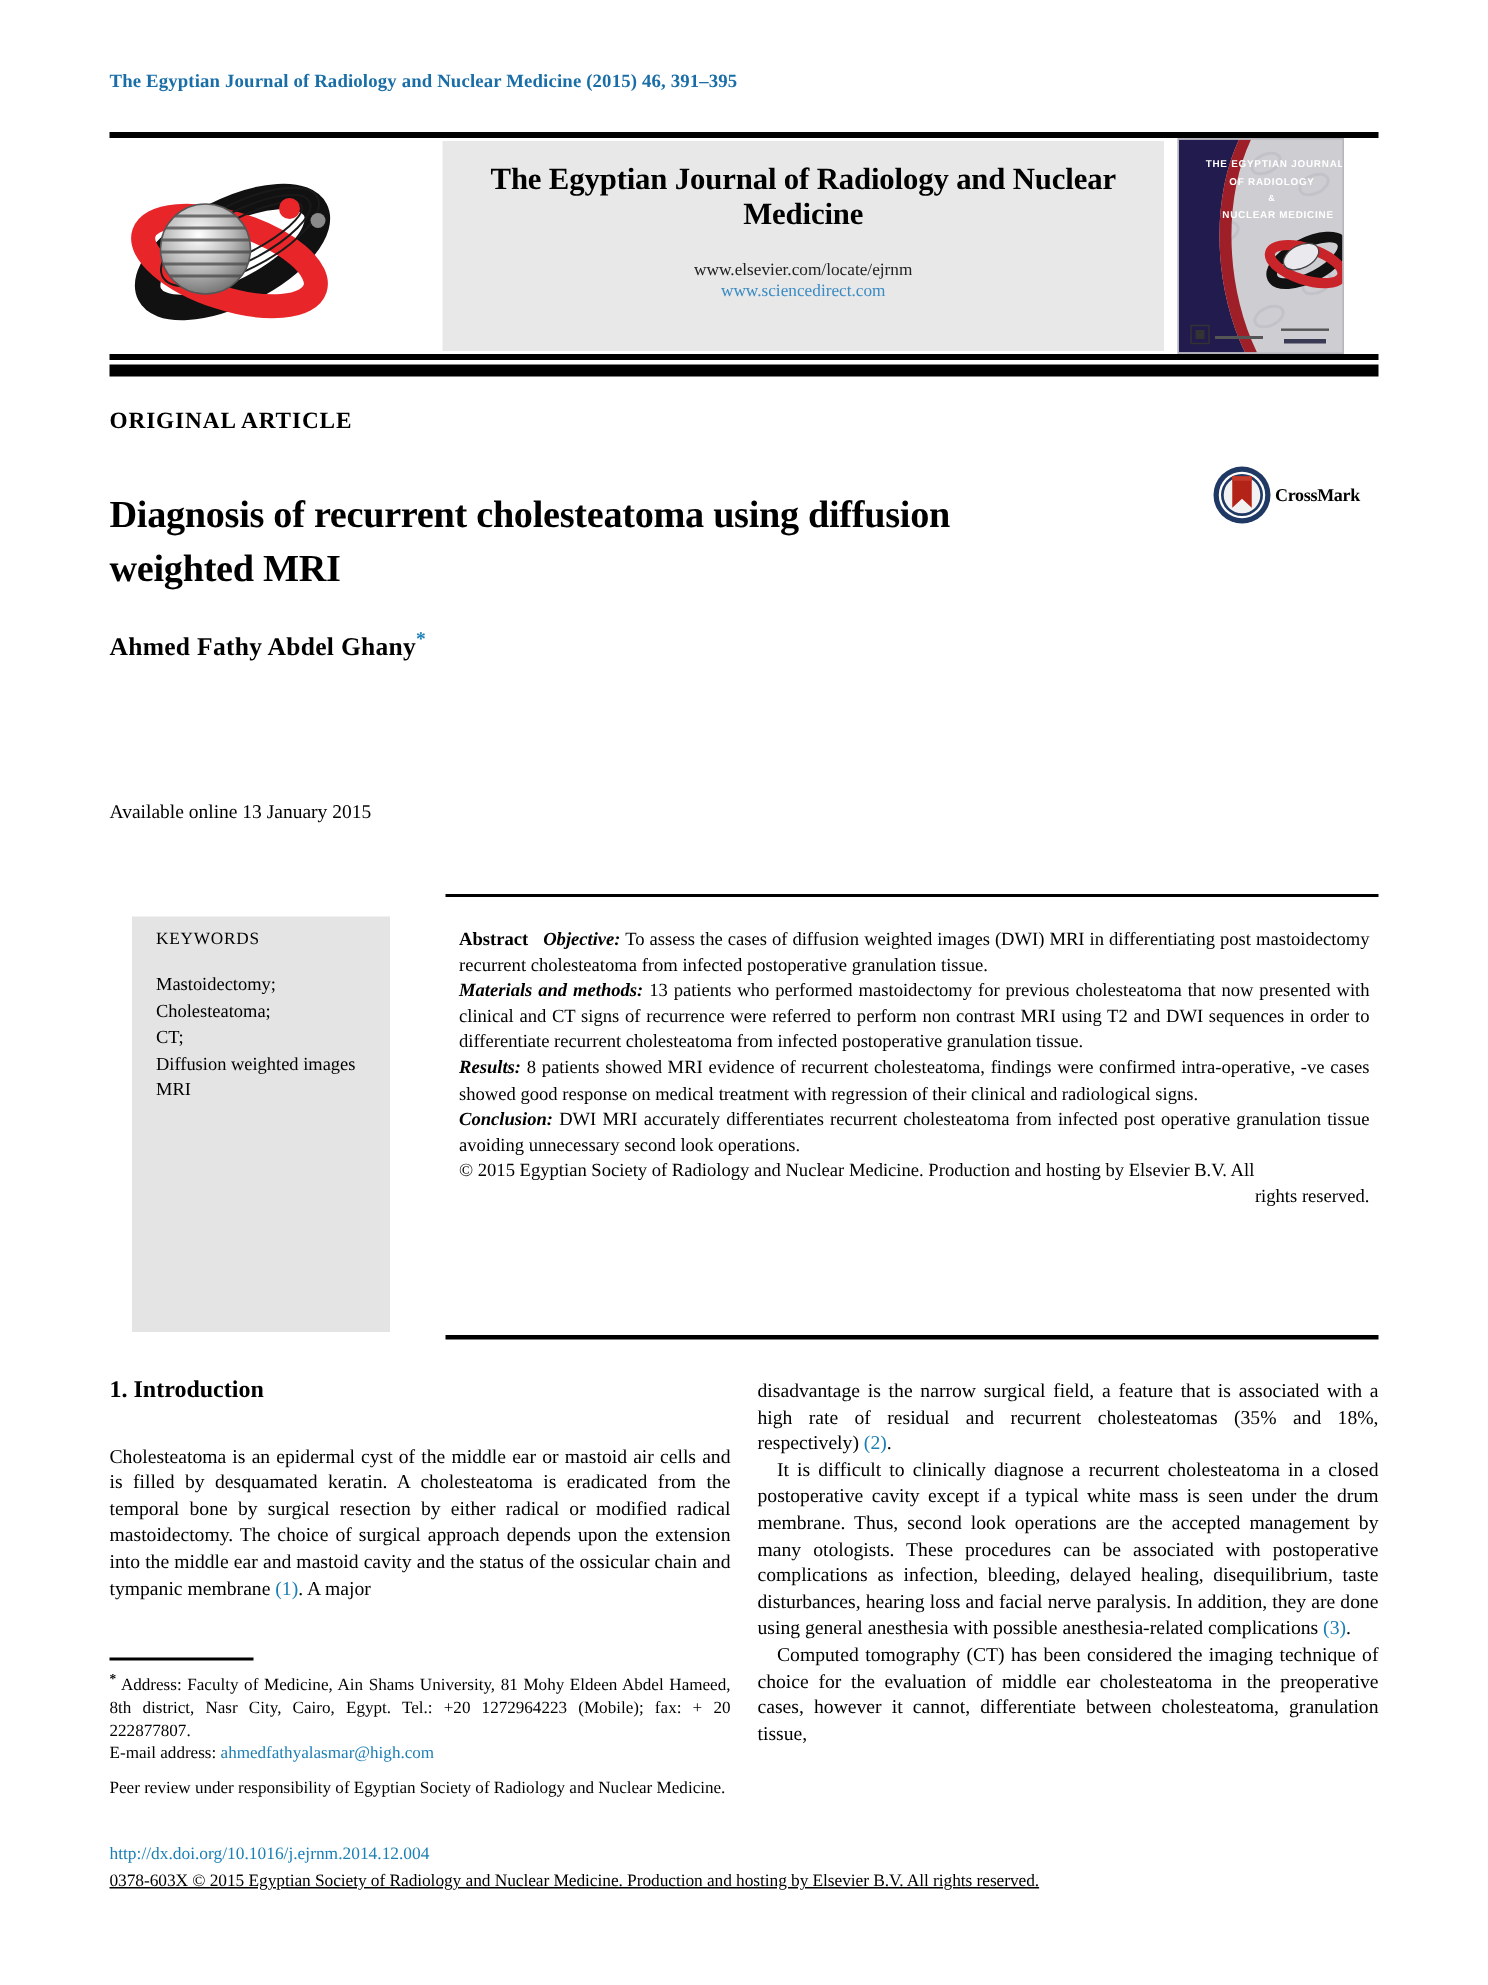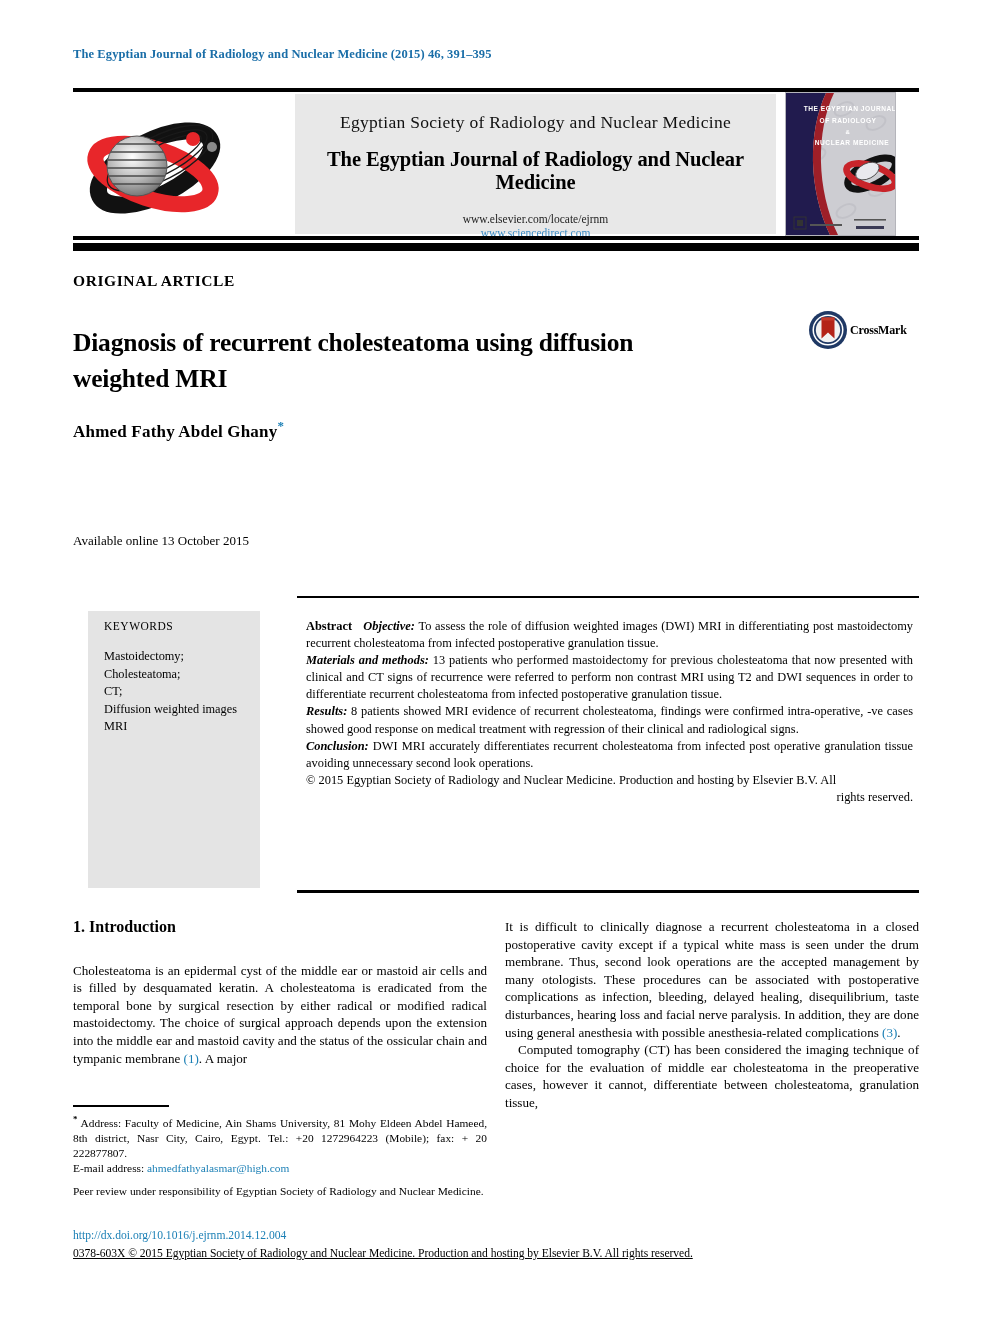--- a/index.html
+++ b/index.html
@@ -351,21 +351,20 @@
           <line x1="30" y1="84" x2="94" y2="84"></line>
         </g>
         <circle cx="62" cy="66" r="30" fill="none" stroke="#555" stroke-width="1"></circle>
 
         <circle cx="118" cy="39" r="7" fill="#e8262a"></circle>
         <circle cx="137" cy="47" r="5" fill="#8a8a8a"></circle>
       </svg>
     </div>
 
     <div class="mast-center">
-      <div class="mast-society">Egyptian Society of Radiology and Nuclear Medicine</div>
       <div class="mast-journal">The Egyptian Journal of Radiology and Nuclear Medicine</div>
       <div class="mast-url1">www.elsevier.com/locate/ejrnm</div>
       <div class="mast-url2">www.sciencedirect.com</div>
     </div>
 
     <div class="cover">
       <svg width="109" height="142" viewBox="0 0 109 142" xmlns="http://www.w3.org/2000/svg">
         <rect x="0" y="0" width="109" height="142" fill="#cdcdd2"></rect>
         <g opacity="0.35" fill="none" stroke="#b0b0b8" stroke-width="2">
           <ellipse cx="24" cy="22" rx="10" ry="6" transform="rotate(-25 24 22)"></ellipse>
@@ -420,40 +419,40 @@
       <path d="M13.5,7.5 h13 v21 l-6.5,-6 l-6.5,6 z" fill="#b42318"></path>
       <path d="M13.5,7.5 h13 v3 h-13 z" fill="#c43b2a"></path>
     </svg>
     <span class="cm-label">CrossMark</span>
   </div>
 
   <div class="author">
     <span>Ahmed Fathy Abdel Ghany</span><span class="star">*</span>
   </div>
   <div class="dates">
-    <div>Available online 13 October 2015</div>
+    <div>Available online 13 January 2015</div>
   </div>
 
   <div class="abs-rule-top"></div>
 
   <div class="kwbox"></div>
   <div class="kw-head">KEYWORDS</div>
   <div class="kw-list">
     <div>Mastoidectomy;</div>
     <div>Cholesteatoma;</div>
     <div>CT;</div>
     <div>Diffusion weighted images</div>
     <div>MRI</div>
   </div>
 
   <div class="abstract">
     <p>
       <span class="lead">Abstract</span>&nbsp;&nbsp;
       <span class="it">Objective:</span>
-      <span>To assess the role of diffusion weighted images (DWI) MRI in differentiating post mastoidectomy recurrent cholesteatoma from infected postoperative granulation tissue.</span>
+      <span>To assess the cases of diffusion weighted images (DWI) MRI in differentiating post mastoidectomy recurrent cholesteatoma from infected postoperative granulation tissue.</span>
     </p>
     <p>
       <span class="it">Materials and methods:</span>
       <span>13 patients who performed mastoidectomy for previous cholesteatoma that now presented with clinical and CT signs of recurrence were referred to perform non contrast MRI using T2 and DWI sequences in order to differentiate recurrent cholesteatoma from infected postoperative granulation tissue.</span>
     </p>
     <p>
       <span class="it">Results:</span>
       <span>8 patients showed MRI evidence of recurrent cholesteatoma, findings were confirmed intra-operative, -ve cases showed good response on medical treatment with regression of their clinical and radiological signs.</span>
     </p>
     <p>
@@ -465,20 +464,21 @@
   </div>
 
   <div class="abs-rule-bottom"></div>
 
   <div class="col col-left">
     <h2>1. Introduction</h2>
     <p><span>Cholesteatoma is an epidermal cyst of the middle ear or mastoid air cells and is filled by desquamated keratin. A cholesteatoma is eradicated from the temporal bone by surgical resection by either radical or modified radical mastoidectomy. The choice of surgical approach depends upon the extension into the middle ear and mastoid cavity and the status of the ossicular chain and tympanic membrane </span><span class="cite">(1)</span><span>. A major</span></p>
   </div>
 
   <div class="col col-right">
+    <p><span>disadvantage is the narrow surgical field, a feature that is associated with a high rate of residual and recurrent cholesteatomas (35% and 18%, respectively) </span><span class="cite">(2)</span><span>.</span></p>
     <p><span>It is difficult to clinically diagnose a recurrent cholesteatoma in a closed postoperative cavity except if a typical white mass is seen under the drum membrane. Thus, second look operations are the accepted management by many otologists. These procedures can be associated with postoperative complications as infection, bleeding, delayed healing, disequilibrium, taste disturbances, hearing loss and facial nerve paralysis. In addition, they are done using general anesthesia with possible anesthesia-related complications </span><span class="cite">(3)</span><span>.</span></p>
     <p>Computed tomography (CT) has been considered the imaging technique of choice for the evaluation of middle ear cholesteatoma in the preoperative cases, however it cannot, differentiate between cholesteatoma, granulation tissue,</p>
   </div>
 
   <div class="fn-rule"></div>
   <div class="footnote">
     <p><span class="fstar">*</span><span> Address: Faculty of Medicine, Ain Shams University, 81 Mohy Eldeen Abdel Hameed, 8th district, Nasr City, Cairo, Egypt. Tel.: +20 1272964223 (Mobile); fax: + 20 222877807.</span></p>
     <p><span>E-mail address: </span><span class="link">ahmedfathyalasmar@high.com</span></p>
     <p class="gap">Peer review under responsibility of Egyptian Society of Radiology and Nuclear Medicine.</p>
   </div>

